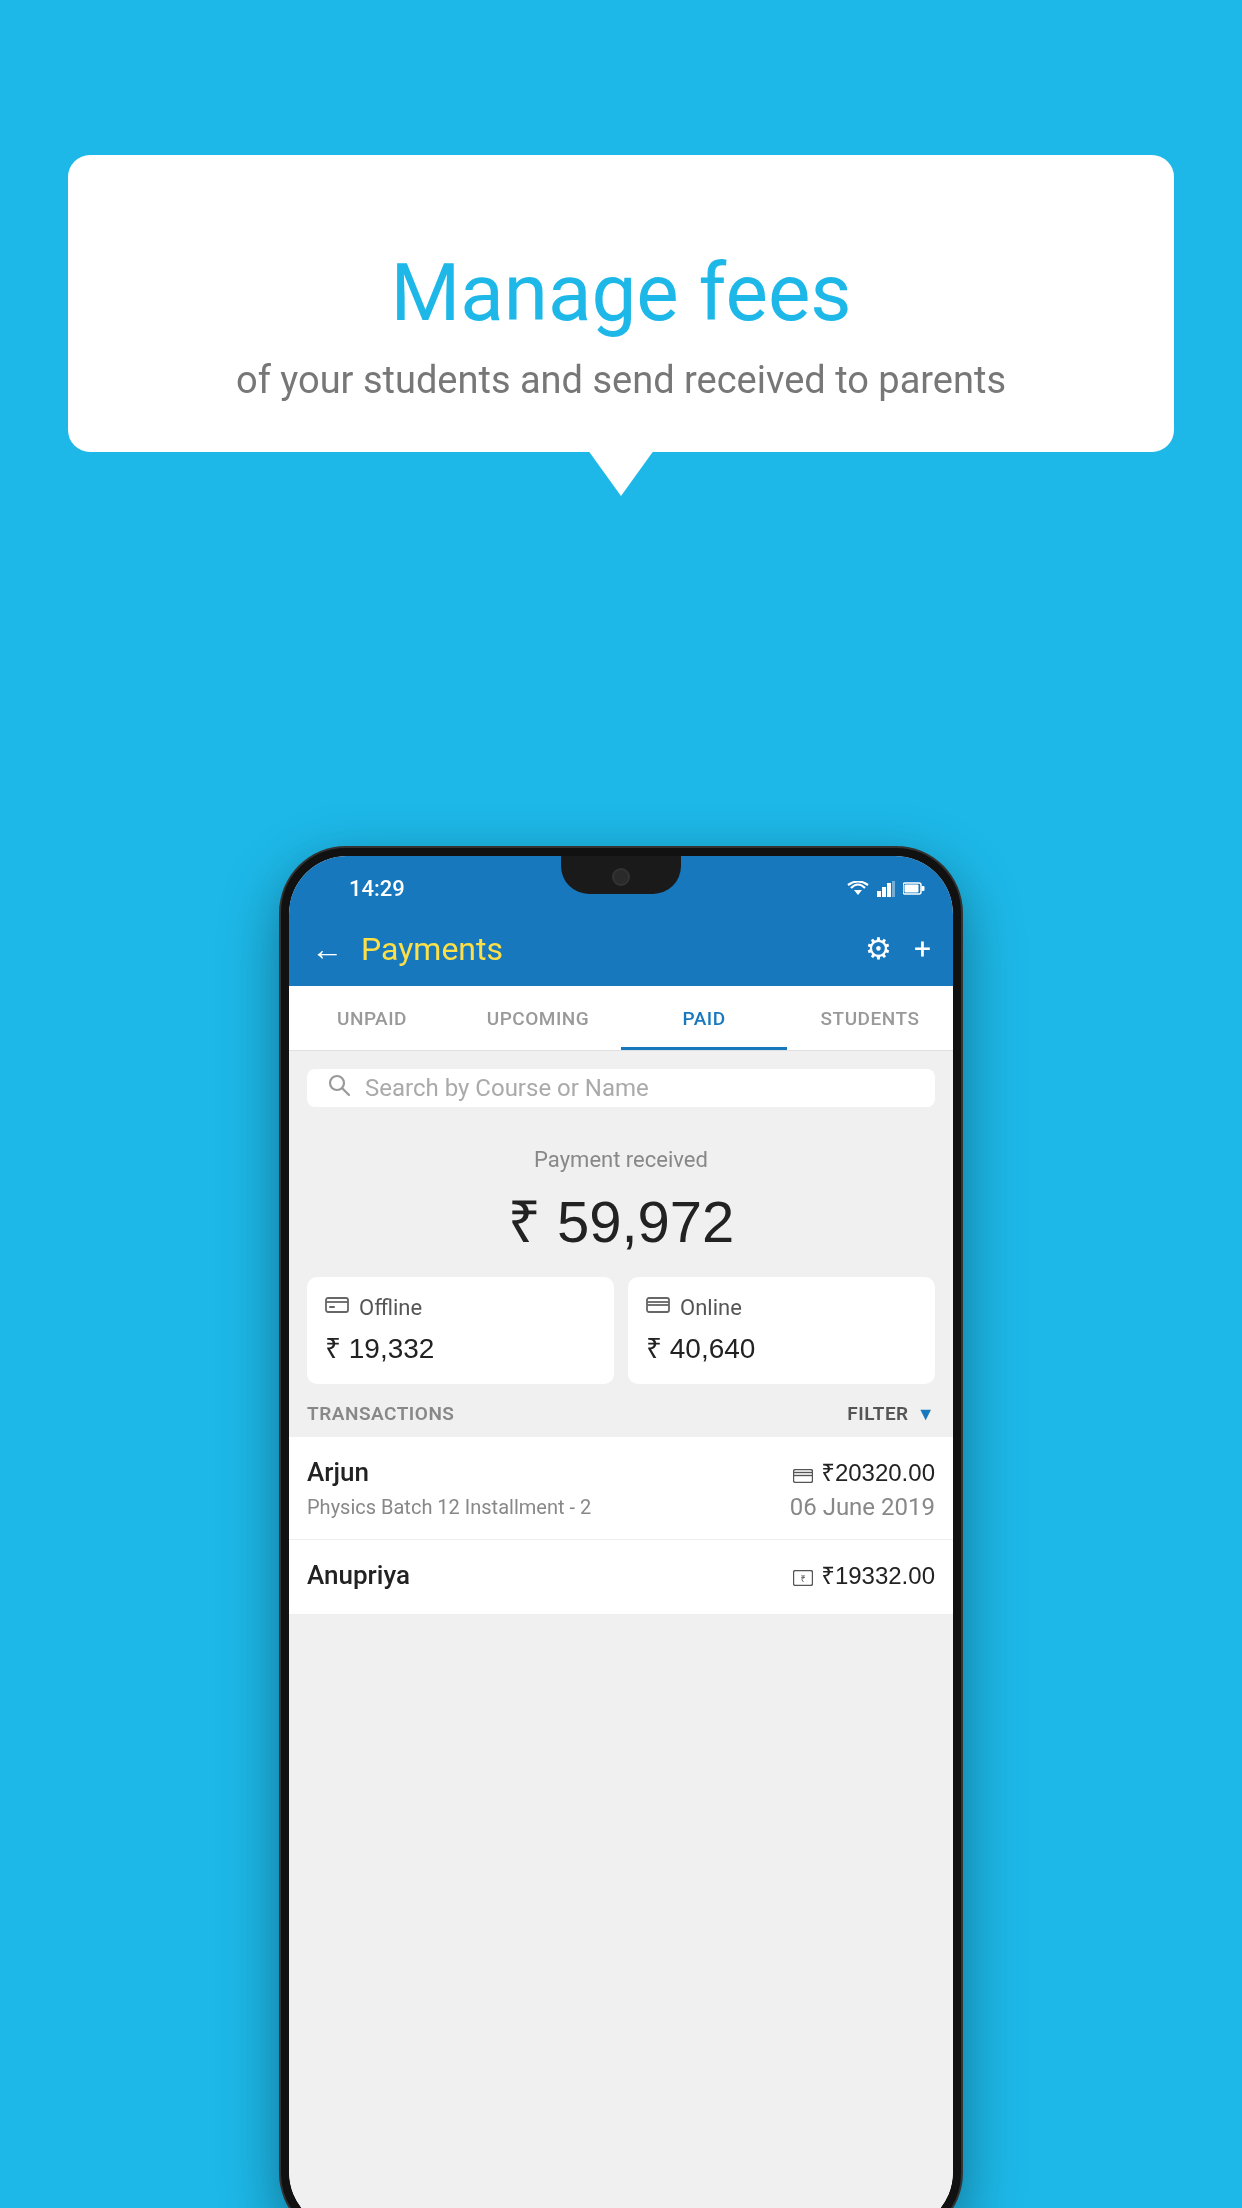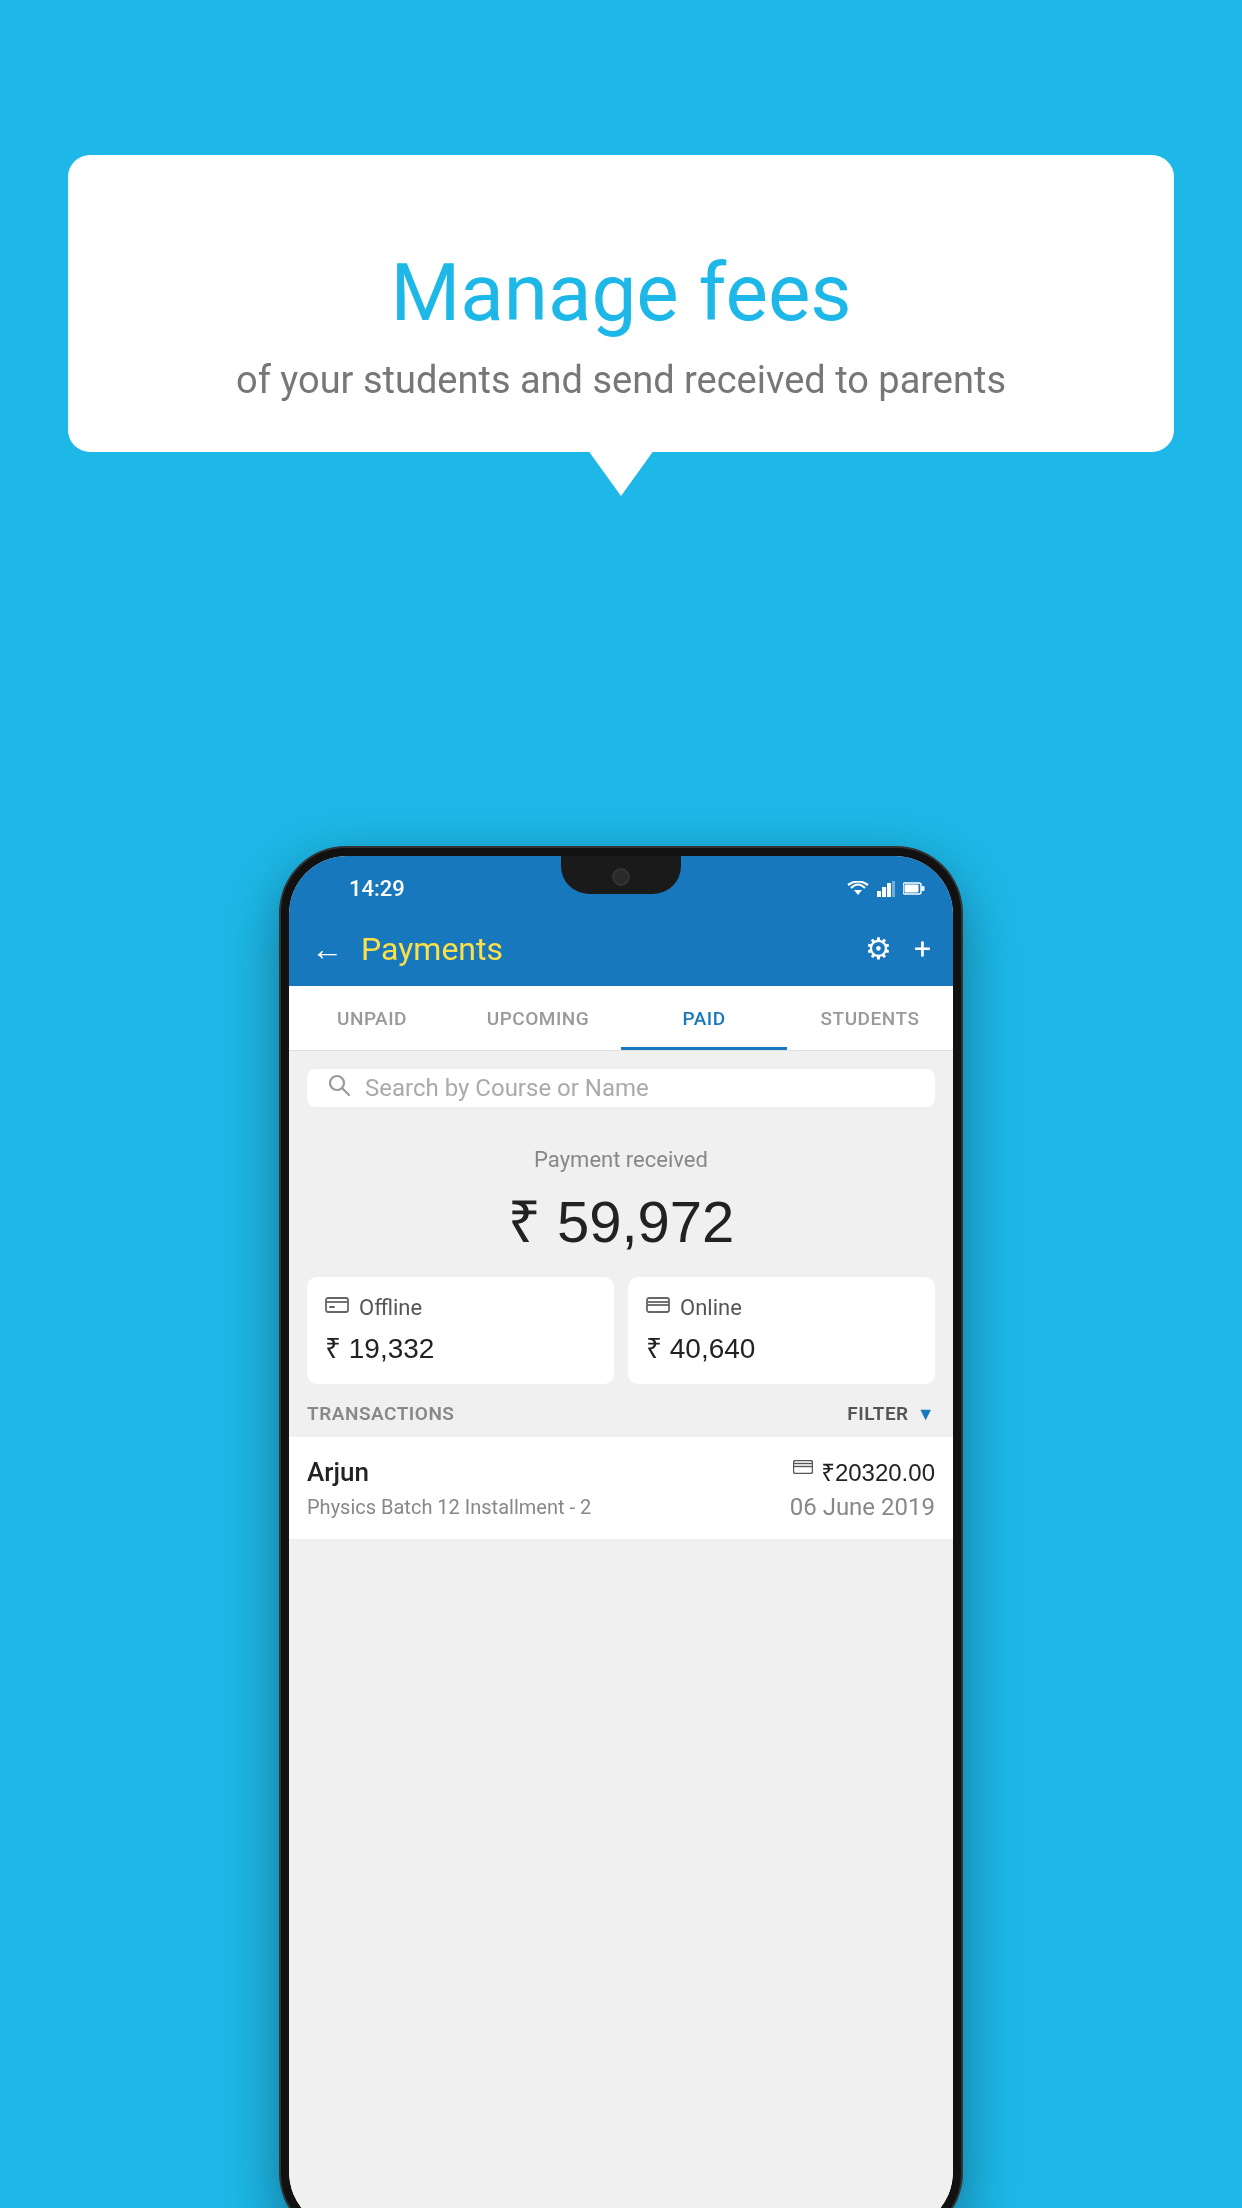--- a/index.html
+++ b/index.html
@@ -363,21 +363,21 @@
     }
 
     .student-name {
       font-size: 26px;
       font-weight: 500;
       color: #222;
     }
 
     .transaction-amount-wrap {
       display: flex;
-      align-items: flex-start;
+      align-items: flex-end;
       gap: 8px;
       padding-left: 20px;
     }
 
     .payment-method-icon {
       font-size: 20px;
       color: #555;
     }
 
     .transaction-amount {
@@ -547,18 +547,32 @@
               </span>
               <span class="transaction-amount rupee">₹20320.00</span>
             </div>
           </div>
           <div class="transaction-bottom">
             <span class="course-info">Physics Batch 12 Installment - 2</span>
             <span class="transaction-date">06 June 2019</span>
           </div>
         </div>
 
+        <div class="transaction-row">
+          <div class="transaction-top">
+            <span class="student-name">Anupriya</span>
+            <div class="transaction-amount-wrap">
+              <span class="payment-method-icon">
+                <svg width="20" height="16" viewBox="0 0 20 16">
+                  <rect x="0.5" y="0.5" width="19" height="15" rx="2" fill="none" stroke="#555" stroke-width="1.4"></rect>
+                  <text x="10" y="12" text-anchor="middle" font-size="9" fill="#555" font-family="Arial">₹</text>
+                </svg>
+              </span>
+              <span class="transaction-amount rupee">₹19332.00</span>
+            </div>
+          </div>
+        </div>
 
       </div>
 
     </div>
   </div>
 </div>
 
 </body></html>

